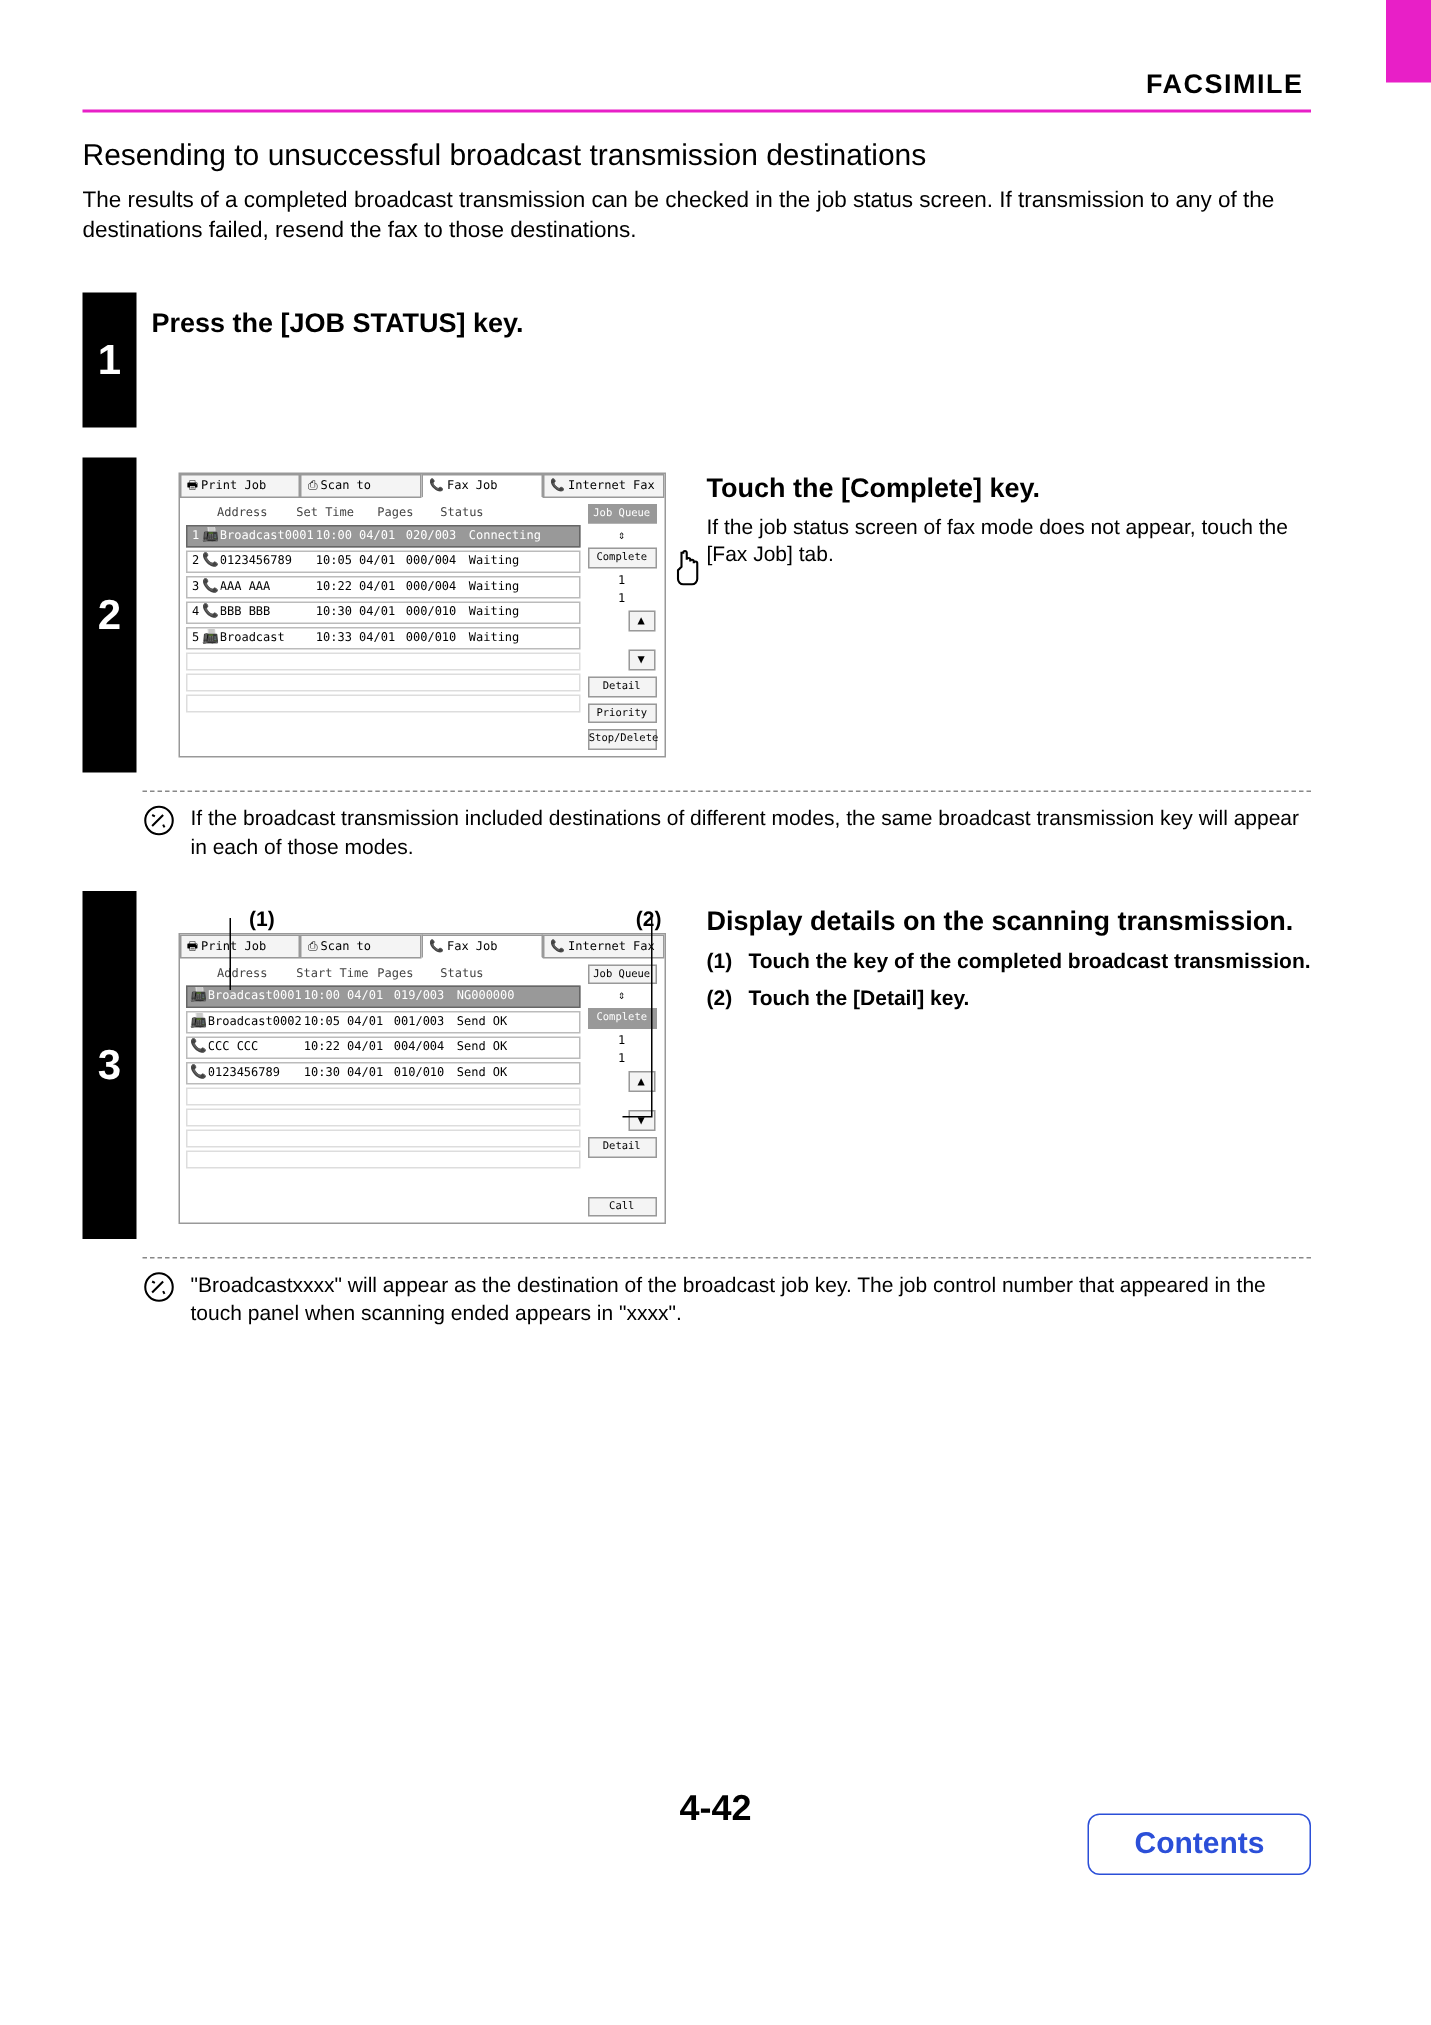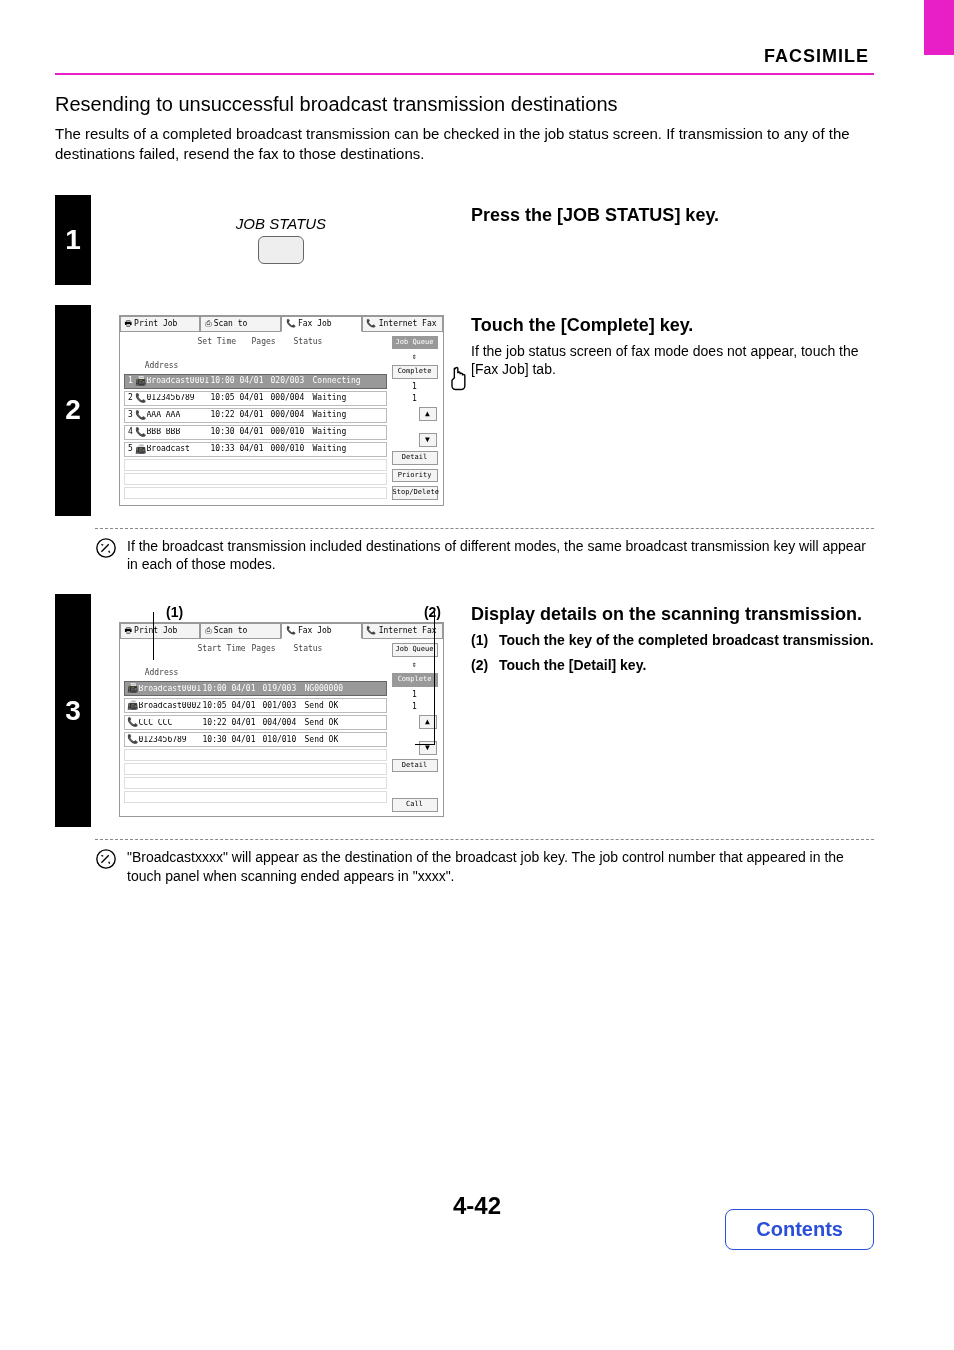--- a/index.html
+++ b/index.html
@@ -33,21 +33,21 @@
   .key-shape { width: 46px; height: 28px; border: 1px solid #666; border-radius: 6px; background:#eee; margin:0 auto;}
 
   
   .panel { border:1px solid #999; font-size:8px; font-family: monospace; width: 325px; line-height:1;}
   .panel-tabs { display:flex; }
   .panel-tabs .tab { border:1px solid #999; padding:3px 4px; display:flex; align-items:center; gap:2px; background:#f4f4f4; flex:1; white-space:nowrap;}
   .panel-tabs .tab.active { background:#fff; border-bottom:1px solid #fff; }
   .panel-body { display:flex; padding:4px; gap:4px;}
   .panel-left { flex:1; }
   .panel-hdr { display:flex; padding:2px 2px 4px 2px; color:#444;}
-  .panel-hdr span:nth-child(1){ width:72px; text-align:center;margin-top:24px;}
+  .panel-hdr span:nth-child(1){ width:72px; text-align:center;}
   .panel-hdr span:nth-child(2){ width:54px;}
   .panel-hdr span:nth-child(3){ width:42px;}
   .panel-hdr span:nth-child(4){ width:48px;}
   .row-item { border:1px solid #bbb; display:flex; align-items:center; padding:2px 2px; margin-bottom:2px; background:#fff;}
   .row-item .num { width:8px; text-align:center;}
   .row-item .ic { width:12px; text-align:center; font-size:9px;}
   .row-item .addr{ width:64px; overflow:hidden;}
   .row-item .time{ width:60px;}
   .row-item .pages{width:42px;}
   .row-item .stat { flex:1;}
@@ -74,26 +74,20 @@
 
 <div class="header-area">
   <div class="section-label">FACSIMILE</div>
   <hr class="magenta-rule">
   <h1 class="title">Resending to unsuccessful broadcast transmission destinations</h1>
   <p class="intro">The results of a completed broadcast transmission can be checked in the job status screen. If transmission to any of the destinations failed, resend the fax to those destinations.</p>
 </div>
 
 <div class="step-block">
   <div class="step-num-col">1</div>
-  <div class="step-left">
-    <div class="job-status-key">
-      <div class="lbl">JOB STATUS</div>
-      <div class="key-shape"></div>
-    </div>
-  </div>
   <div class="step-right">
     <h3>Press the [JOB STATUS] key.</h3>
   </div>
 </div>
 
 <div class="step-block rel" style="margin-top:20px;">
   <div class="step-num-col" style="align-self:stretch;">2</div>
   <div class="step-left rel">
     <div class="panel">
       <div class="panel-tabs">

